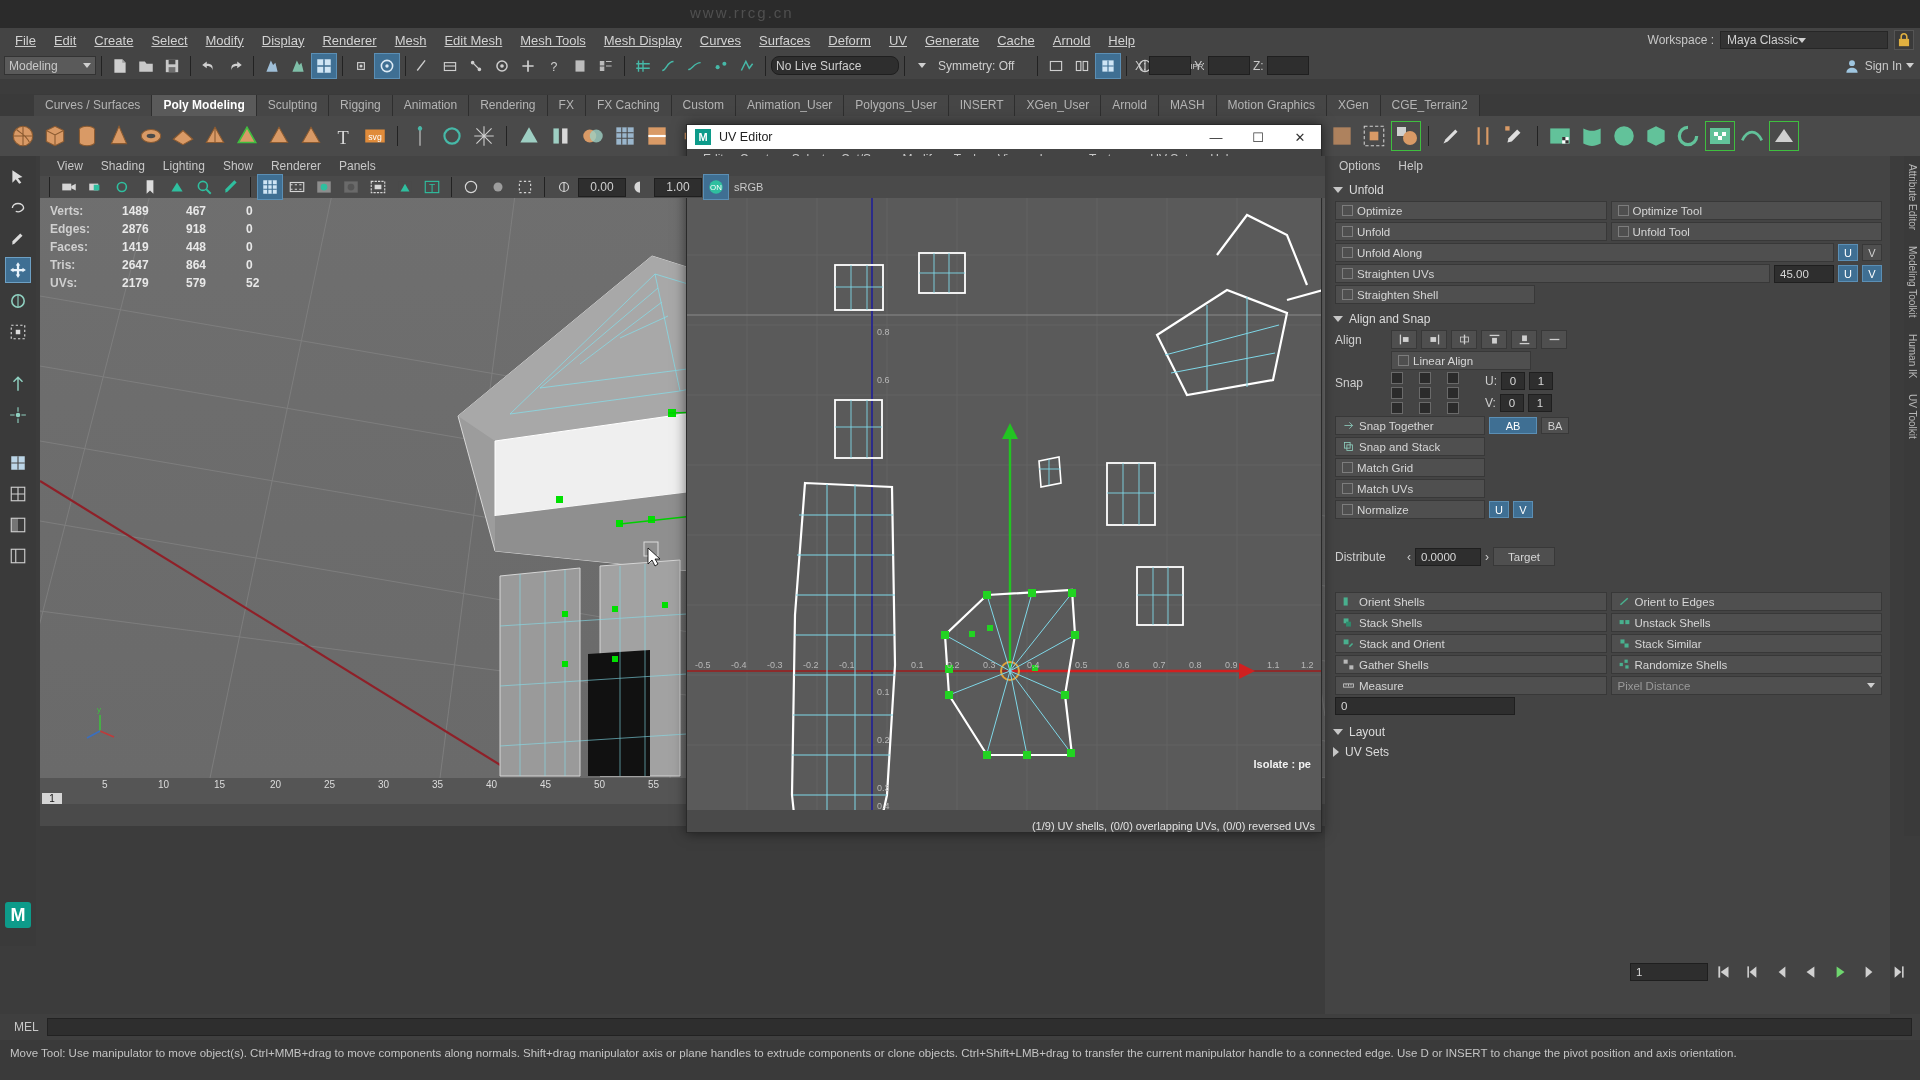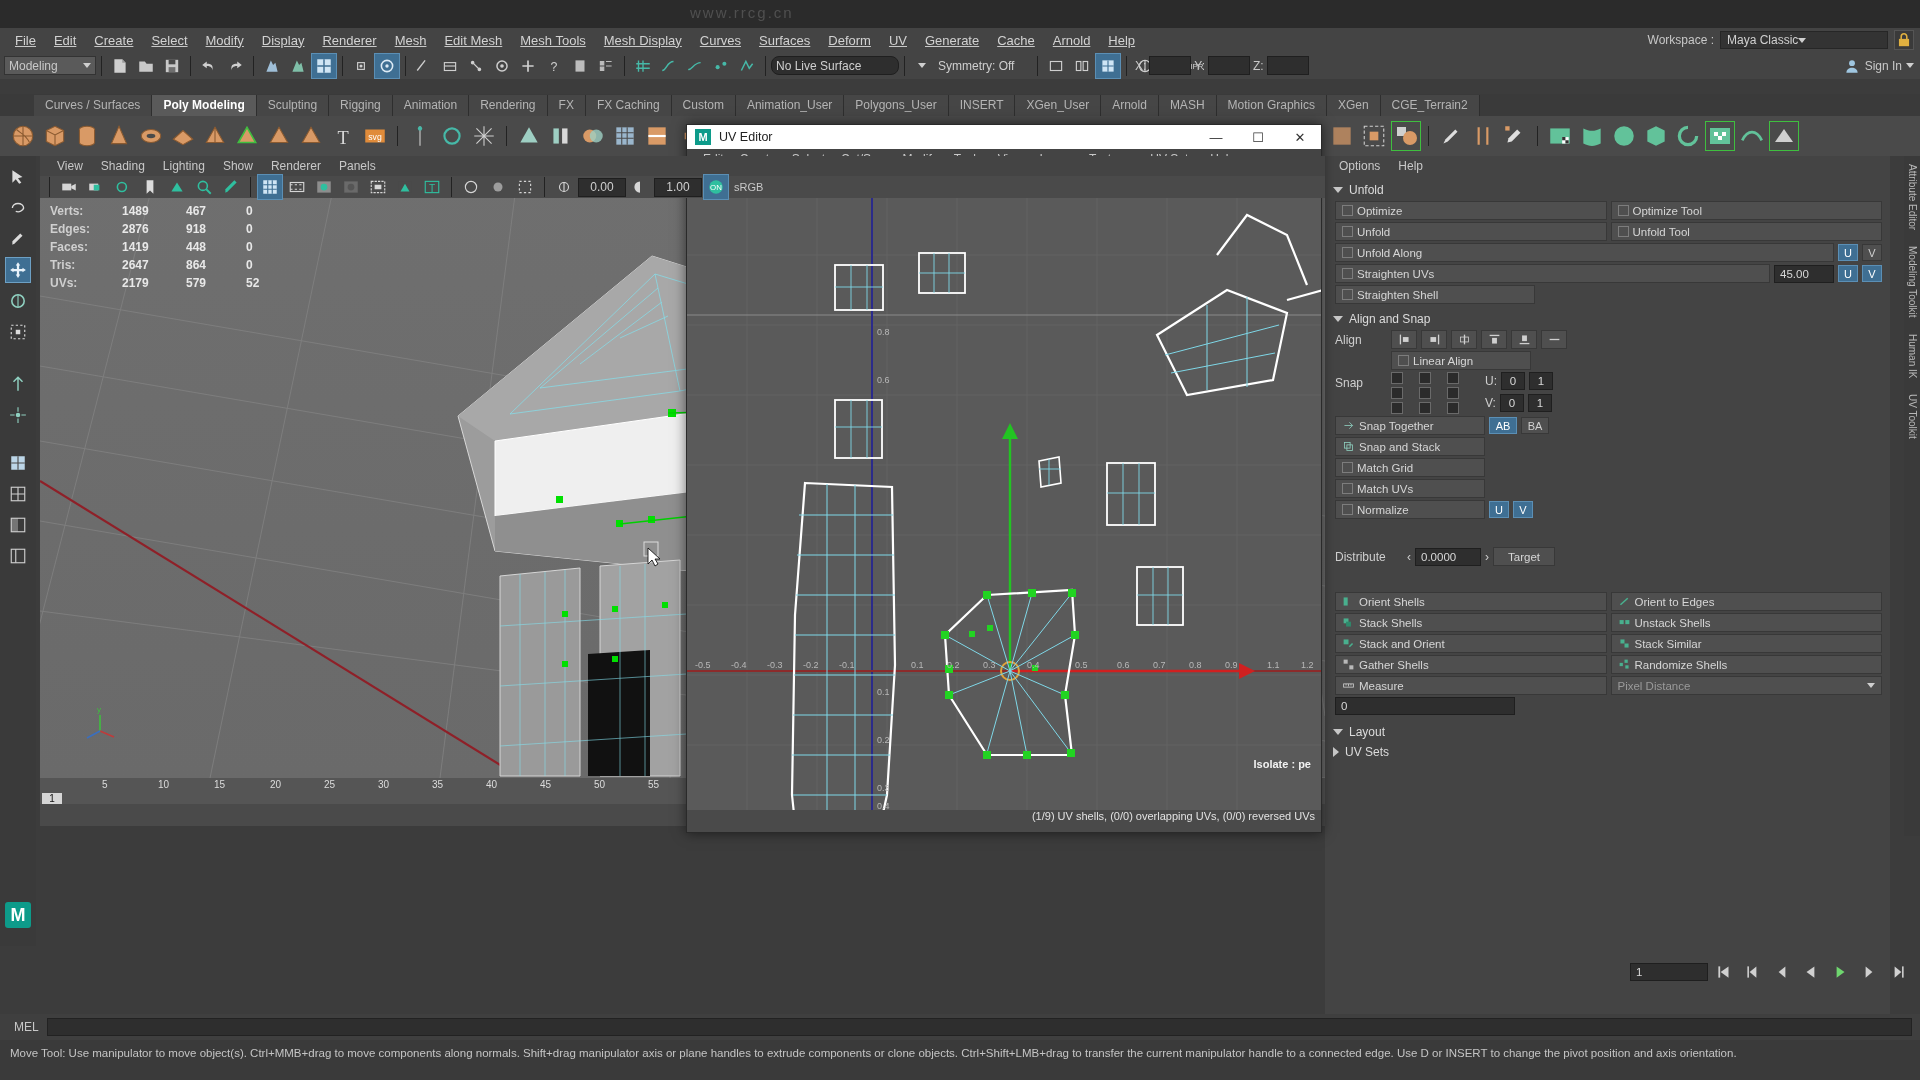--- a/index.html
+++ b/index.html
@@ -152,21 +152,21 @@
   .wbtn { width:42px;height:24px;display:flex;align-items:center;justify-content:center;
           color:#333; font-size:13px; }
   #uvmenu { height:20px; background:#444; display:flex; align-items:center;
             padding-left:8px; font-size:12px; }
   #uvmenu .mi { padding:0 8px; }
   #uvtools { height:26px; background:#4a4a4a; display:flex; align-items:center;
              padding:0 4px; gap:2px; }
   #uvcanvas { position:absolute; left:0; top:70px; width:636px; height:617px;
               background:#5a5a5a; overflow:hidden; }
   #uvstatus { position:absolute; left:0; bottom:0; width:636px; height:22px;
-              background:#4a4a4a; display:flex; align-items:flex-start;
+              background:#4a4a4a; display:flex; align-items:flex-end;
               justify-content:flex-end; padding-right:8px; font-size:11px;
               color:#e2e2e2; }
   .notex { color:#9a9a9a; font-size:12px; margin-left:8px; }
 </style>
 </head>
 <body>
 
 <div id="app">
 
   <div id="topstripe"></div>
@@ -1269,21 +1269,21 @@
         </div>
       </div>
       <div class="rrow">
         <div class="rbtn" style="max-width:150px">
           <span class="gicon">
             <svg viewBox="0 0 16 16">
                 <path d="M3 8h10M9 4l4 4-4 4" stroke="#8fd0c0" fill="none" stro_width="1.4"></path>
               </svg></span>
           <span>Snap Together</span>
         </div>
-        <div class="uvb" style="width:28px">AB</div>
+        <div class="uvb" style="width:48px">AB</div>
         <div class="uvb off" style="width:28px">BA</div>
       </div>
       <div class="rrow">
         <div class="rbtn" style="max-width:150px">
           <span class="gicon">
             <svg viewBox="0 0 16 16">
                 <rect x="3" y="3" width="7" height="7" fill="none" stroke="#8fd0c0"></rect>
                 <rect x="6" y="6" width="7" height="7" fill="none" stroke="#8fd0c0"></rect>
               </svg></span>
           <span>Snap and Stack</span>

